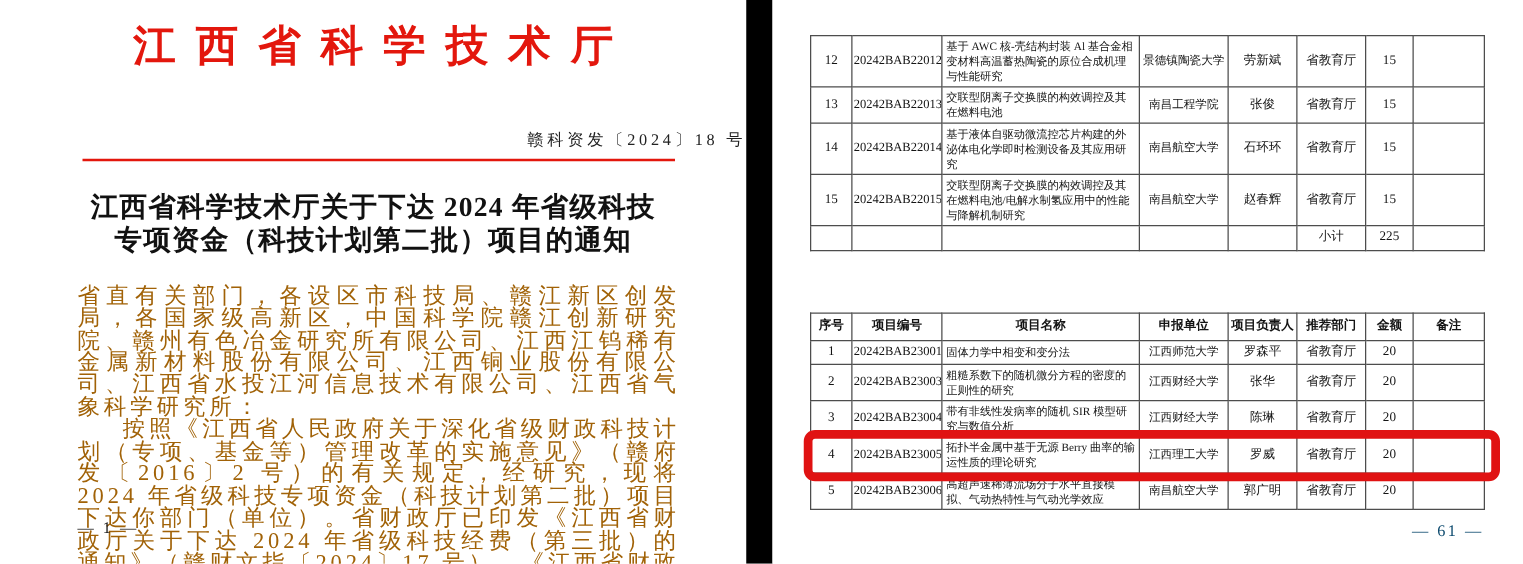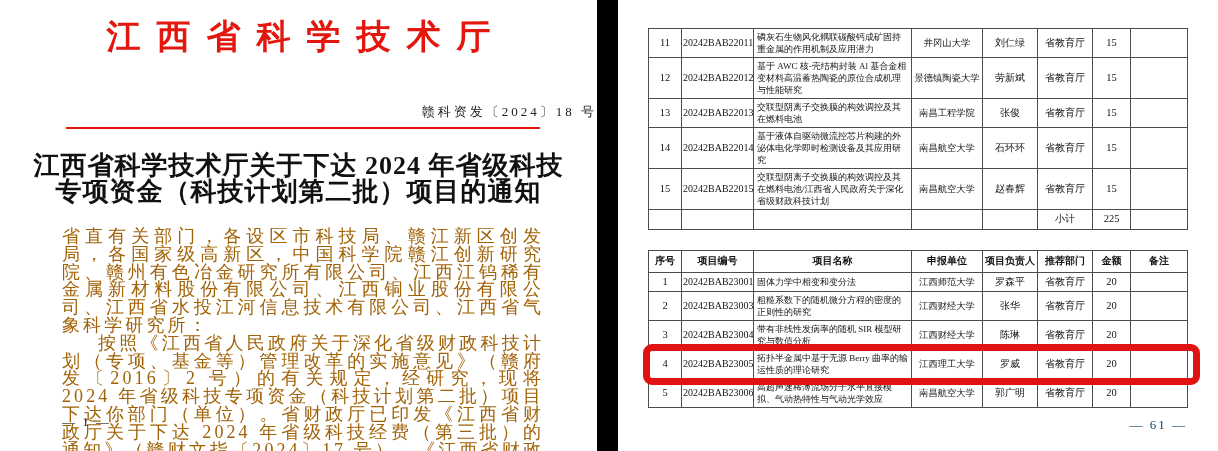--- a/index.html
+++ b/index.html
@@ -18,21 +18,21 @@
     font-size:34px;font-weight:bold;letter-spacing:16px;text-indent:16px;
     white-space:nowrap;
   }
   .doc-number{
     position:absolute;top:103px;left:0;width:100%;text-align:right;
     font-size:13px;letter-spacing:3px;color:#222;
   }
   .red-rule{position:absolute;top:127px;left:66px;width:474px;height:2px;}
   .notice-title{
     position:absolute;top:153px;left:0;width:100%;text-align:center;
-    font-size:26px;font-weight:bold;line-height:26px;letter-spacing:1px;color:#111;
+    font-size:22px;font-weight:bold;line-height:26px;letter-spacing:1px;color:#111;
   }
   .body-text{
     position:absolute;top:228px;left:62px;width:482px;
     font-size:18px;line-height:17.8px;letter-spacing:3.1px;
     text-align:justify;color:#a16207;
   }
   .body-text p{margin:0;}
   .body-text p.indent{text-indent:2em;}
   .page-num-left{
     position:absolute;top:414px;left:62px;font-size:13px;letter-spacing:2px;color:#222;
@@ -92,30 +92,20 @@
         <col style="width:72px">
         <col style="width:158px">
         <col style="width:71px">
       <col style="width:55px">
         <col style="width:55px">
         <col style="width:38px">
         <col style="width:57px">
     </colgroup>
     <tbody id="t1body">
         <tr>
-          <td class="c-no">11</td>
-          <td class="c-code">20242BAB22011</td>
-          <td class="c-name">磷灰石生物风化耦联碳酸钙成矿固持重金属的作用机制及应用潜力</td>
-          <td class="c-org">井冈山大学</td>
-          <td class="c-pi">刘仁绿</td>
-          <td class="c-dept">省教育厅</td>
-          <td class="c-amount">15</td>
-          <td class="c-note"></td>
-        </tr>
-        <tr>
           <td class="c-no">12</td>
           <td class="c-code">20242BAB22012</td>
           <td class="c-name">基于 AWC 核-壳结构封装 Al 基合金相变材料高温蓄热陶瓷的原位合成机理与性能研究</td>
           <td class="c-org">景德镇陶瓷大学</td>
           <td class="c-pi">劳新斌</td>
           <td class="c-dept">省教育厅</td>
           <td class="c-amount">15</td>
           <td class="c-note"></td>
         </tr>
         <tr>
@@ -134,21 +124,21 @@
           <td class="c-name">基于液体自驱动微流控芯片构建的外泌体电化学即时检测设备及其应用研究</td>
           <td class="c-org">南昌航空大学</td>
           <td class="c-pi">石环环</td>
           <td class="c-dept">省教育厅</td>
           <td class="c-amount">15</td>
           <td class="c-note"></td>
         </tr>
         <tr>
           <td class="c-no">15</td>
           <td class="c-code">20242BAB22015</td>
-          <td class="c-name">交联型阴离子交换膜的构效调控及其在燃料电池/江西省人民政府关于深化省级财政科技计划</td>
+          <td class="c-name">交联型阴离子交换膜的构效调控及其在燃料电池/电解水制氢应用中的性能与降解机制研究</td>
           <td class="c-org">南昌航空大学</td>
           <td class="c-pi">赵春辉</td>
           <td class="c-dept">省教育厅</td>
           <td class="c-amount">15</td>
           <td class="c-note"></td>
         </tr>
         <tr>
           <td class="c-no"></td>
           <td class="c-code"></td>
           <td class=""></td>

